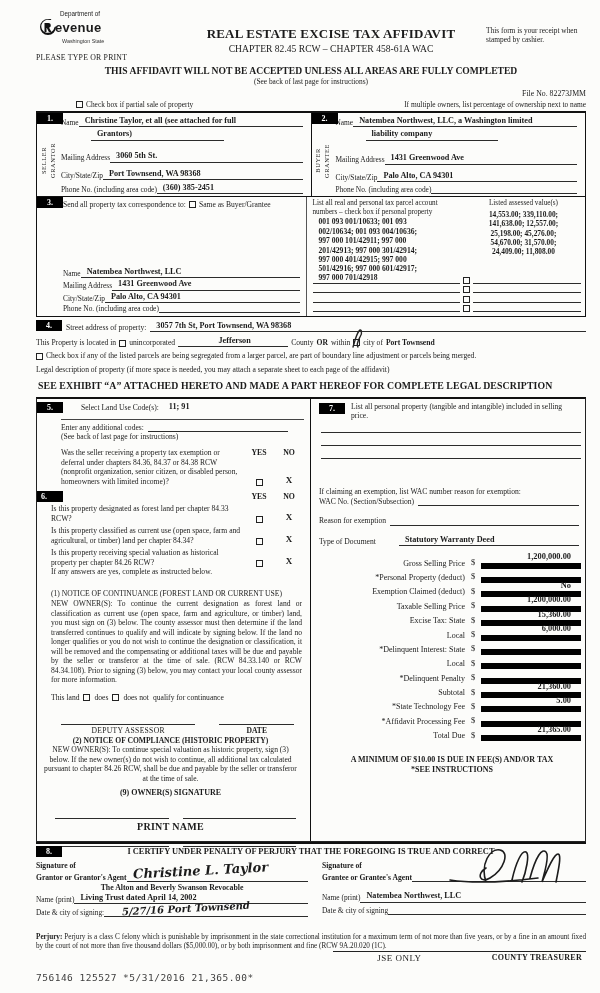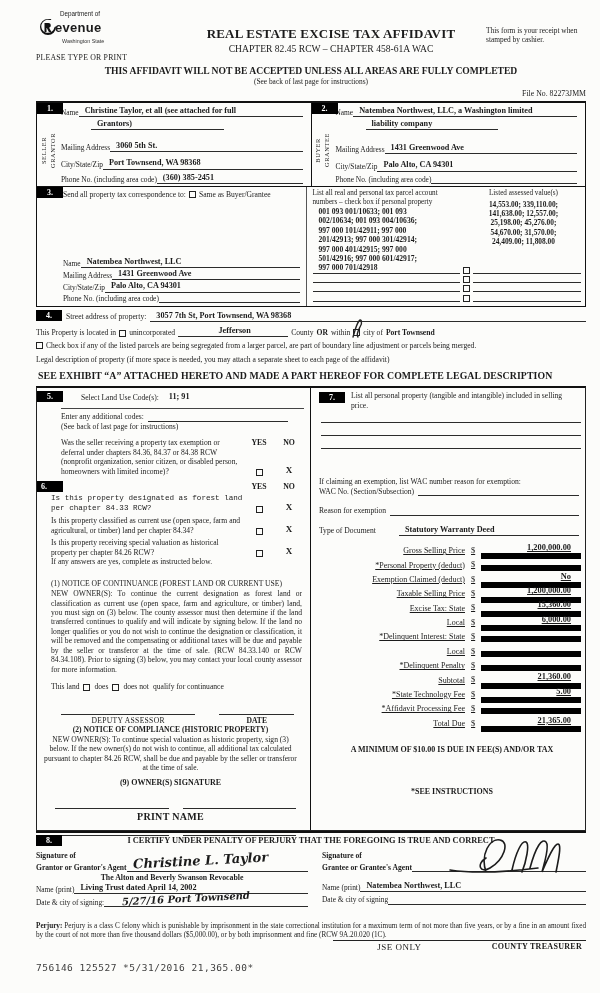--- a/index.html
+++ b/index.html
@@ -115,26 +115,26 @@
 
   .s7-hdr { display:flex; gap:6px; }
   .s7-hdr .numbox { margin-top:1px; }
   .pp-line { border-bottom:1px solid #2b2b2b; height:13px; margin:0 4px 0 2px; }
   .claiming { margin-top:28px; }
   .wac-row { display:flex; align-items:flex-end; gap:4px; margin-top:0; }
   .reason-row { display:flex; align-items:flex-end; gap:4px; margin-top:10px; }
   .doc-row { display:flex; align-items:flex-end; gap:8px; margin-top:9px; }
   .doc-row .lbl { width:72px; flex:none; }
   .money { margin-top:8px; }
-  .mrow { display:flex; align-items:center; height:14.4px;text-decoration:underline; }
+  .mrow { display:flex; align-items:flex-end; height:14.4px; }
   .mlabel { width:152px; flex:none; text-align:right; padding-right:6px; font-size:8px; }
   .dollar { width:10px; flex:none; font-size:8.4px; }
   .mline { flex:1; border-bottom:6px solid #000000; text-align:right; font-weight:bold; font-size:8.4px; padding-right:10px; margin-right:4px; min-height:10px; }
   .min-note { text-align:center; font-weight:bold; font-size:8px; margin-top:14px; }
-  .min-note2 { text-align:center; font-weight:bold; font-size:8px;margin-top:32px; }
+  .min-note2 { text-align:center; font-weight:bold; font-size:8px; }
 
   
   .sec8 { border-top:2px solid #111; position:relative; padding-top:3px; height:88px; }
   .sec8 > .numbox { position:absolute; top:2px; left:0; }
   .certify { text-align:center; font-weight:bold; font-size:8.4px; }
   .sig-halves { display:flex; margin-top:4px; }
   .sigL { width:52%; padding-right:14px; }
   .sigR { width:48%; position:relative; }
   .sig-line-row { display:flex; align-items:flex-end; position:relative; }
   .sig-line-row .lbl { font-weight:bold; font-size:7.6px; }
@@ -175,20 +175,28 @@
     </div>
     <div class="hdr-center">
       <div class="title">REAL ESTATE EXCISE TAX AFFIDAVIT</div>
       <div class="subtitle">CHAPTER 82.45 RCW – CHAPTER 458-61A WAC</div>
     </div>
     <div class="hdr-right">This form is your receipt when stamped by cashier.</div>
   </div>
   <div class="warning">THIS AFFIDAVIT WILL NOT BE ACCEPTED UNLESS ALL AREAS ARE FULLY COMPLETED</div>
   <div class="see-back">(See back of last page for instructions)</div>
   <div class="file-no">File No. 82273JMM</div>
+  <div class="pre-row">
+    <span class="pre-left">
+      <span class="cb"></span>
+      <span>Check box if partial sale of property</span>
+    </span>
+    <span class="gap"></span>
+    <span>If multiple owners, list percentage of ownership next to name</span>
+  </div>
 
   <div class="box12">
     <div class="half">
       <div class="numbox">1.</div>
       <div class="vstrip">
         <span class="vtext">SELLER</span>
         <span class="vtext">GRANTOR</span>
       </div>
       <div class="half-content">
         <div class="fr" style="margin-top:1px;">
@@ -372,21 +380,21 @@
           <span class="ans">X</span>
         </div>
       </div>
       <div class="s6-bar">
         <span class="numbox" style="width:26px;">6.</span>
         <span class="gap"></span>
         <span class="ynh">YES</span>
         <span class="ynh">NO</span>
       </div>
       <div class="q" style="margin-top:2px;">
-        <div class="qtext" style="padding-left:14px;font-family:Liberation Mono, monospace;">Is this property designated as forest land per chapter 84.33 RCW?</div>
+        <div class="qtext" style="padding-left:14px;">Is this property designated as forest land per chapter 84.33 RCW?</div>
         <div class="yn">
             <span></span>
             <span class="cb"></span>
           </div>
         <div class="yn">
             <span></span>
             <span class="ans">X</span>
           </div>
       </div>
       <div class="q" style="margin-top:3px;">

